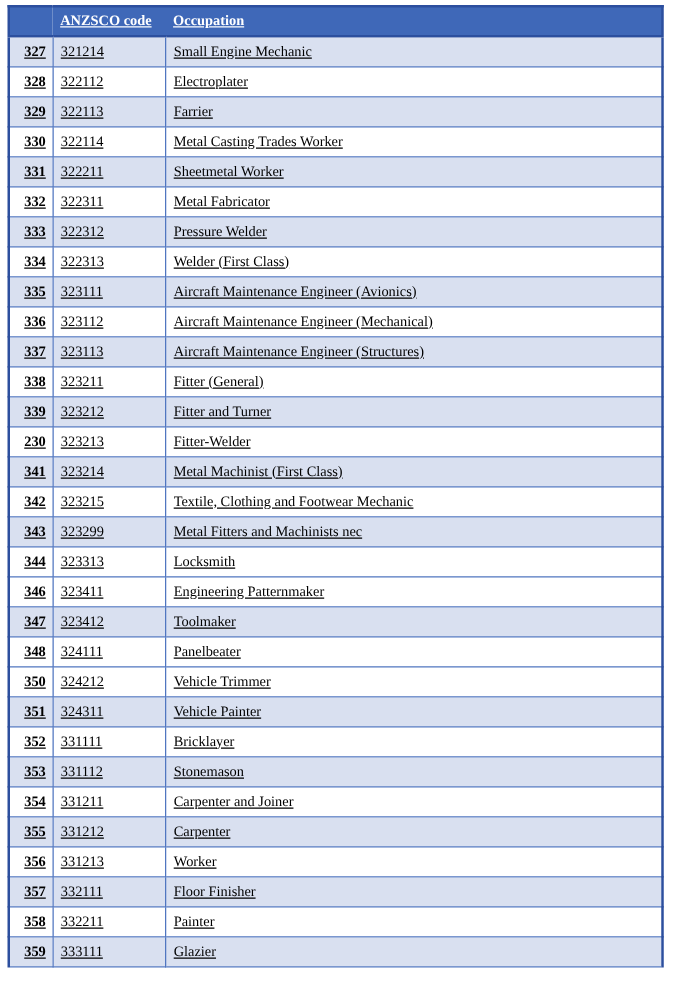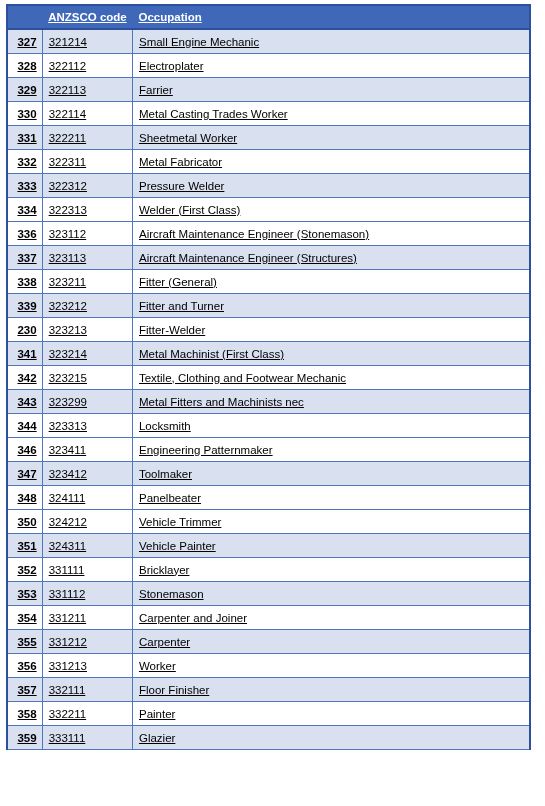--- a/index.html
+++ b/index.html
@@ -11,20 +11,21 @@
     width: 545px;
     height: 806px;
     overflow: hidden;
     font-family: "Liberation Sans", sans-serif;
   }
   .sheet {
     padding: 4px 0 5px 6px;
     box-sizing: border-box;
     width: 449px;
     height: 806px;
+    font-family: Liberation Serif, serif;
   }
   table.anzsco {
     border-collapse: collapse;
     table-layout: fixed;
     width: 525px;
     border-left: 2px solid #2c4f9e;
     border-right: 2px solid #2c4f9e;
     border-top: 2px solid #2c4f9e;
   }
   col.c-num   { width: 35px; }
@@ -130,24 +131,29 @@
         <tr class="alt">
           <td class="num"><span class="u">333</span></td>
           <td><span class="u">322312</span></td>
           <td><span class="u">Pressure Welder</span></td>
         </tr>
         <tr class="plain">
           <td class="num"><span class="u">334</span></td>
           <td><span class="u">322313</span></td>
           <td><span class="u">Welder (First Class)</span></td>
         </tr>
+        <tr class="alt">
+          <td class="num"><span class="u">335</span></td>
+          <td><span class="u">323111</span></td>
+          <td><span class="u">Aircraft Maintenance Engineer (Avionics)</span></td>
+        </tr>
         <tr class="plain">
           <td class="num"><span class="u">336</span></td>
           <td><span class="u">323112</span></td>
-          <td><span class="u">Aircraft Maintenance Engineer (Stonemason)</span></td>
+          <td><span class="u">Aircraft Maintenance Engineer (Mechanical)</span></td>
         </tr>
         <tr class="alt">
           <td class="num"><span class="u">337</span></td>
           <td><span class="u">323113</span></td>
           <td><span class="u">Aircraft Maintenance Engineer (Structures)</span></td>
         </tr>
         <tr class="plain">
           <td class="num"><span class="u">338</span></td>
           <td><span class="u">323211</span></td>
           <td><span class="u">Fitter (General)</span></td>

